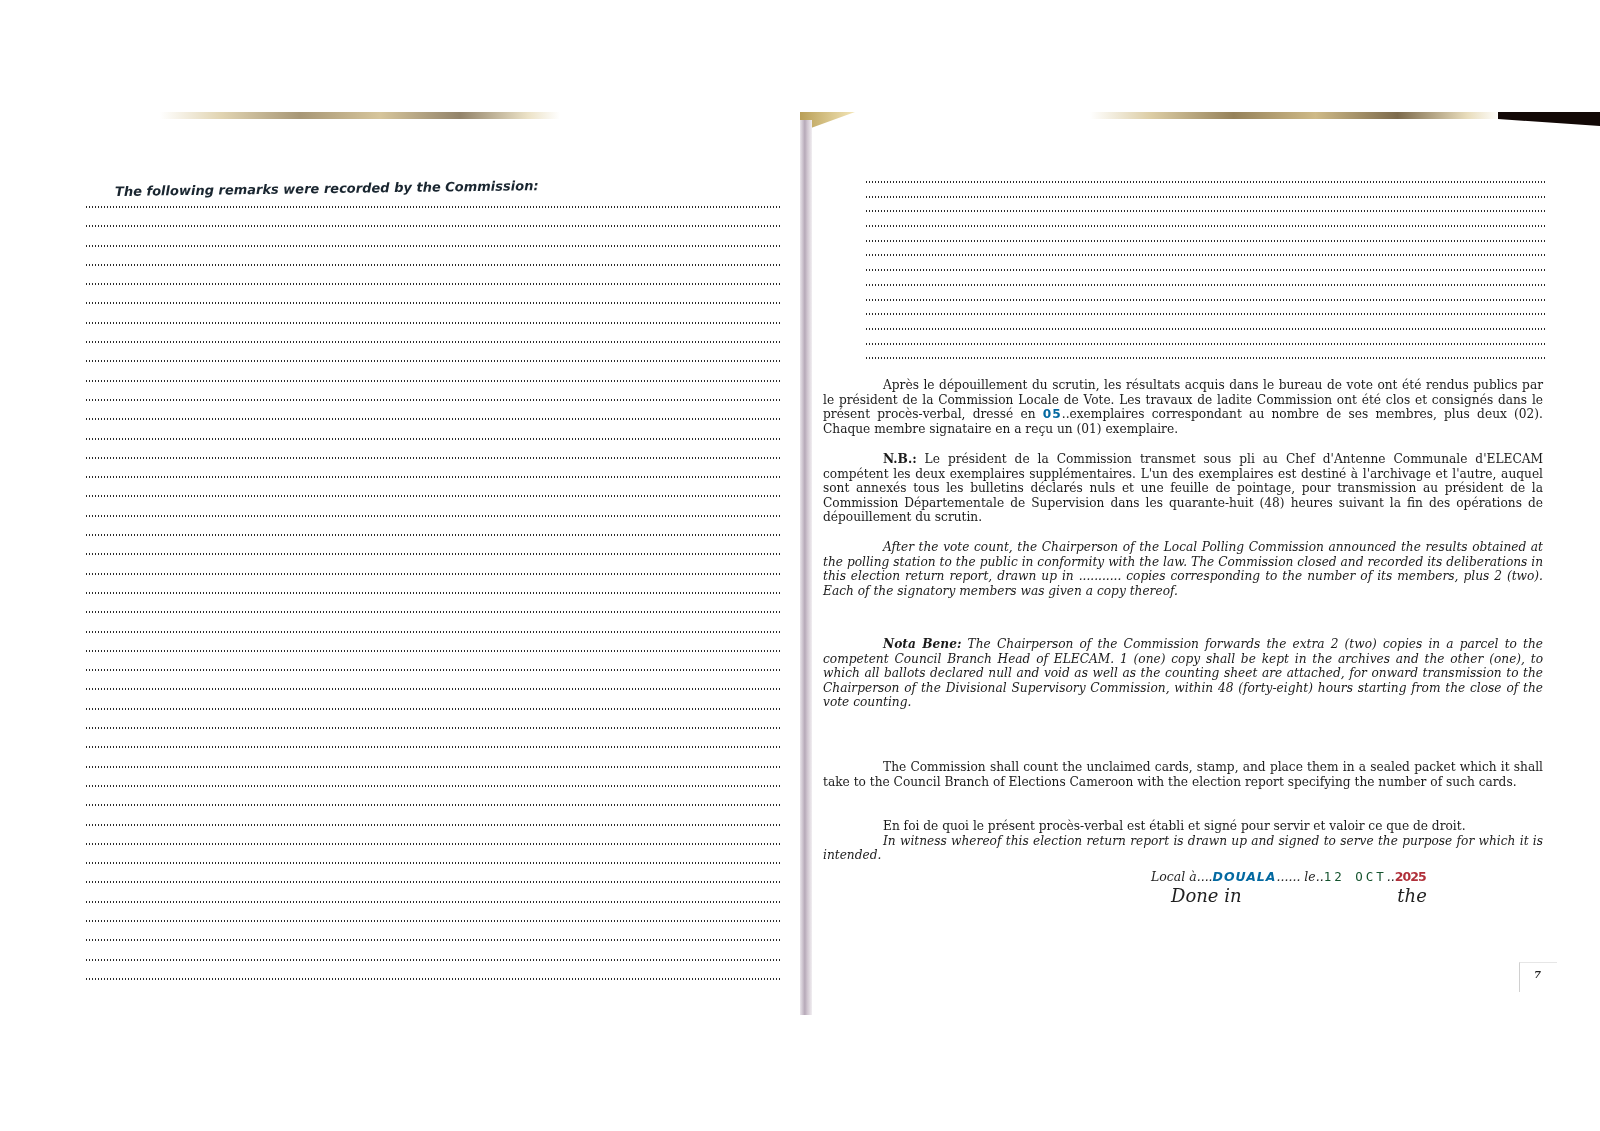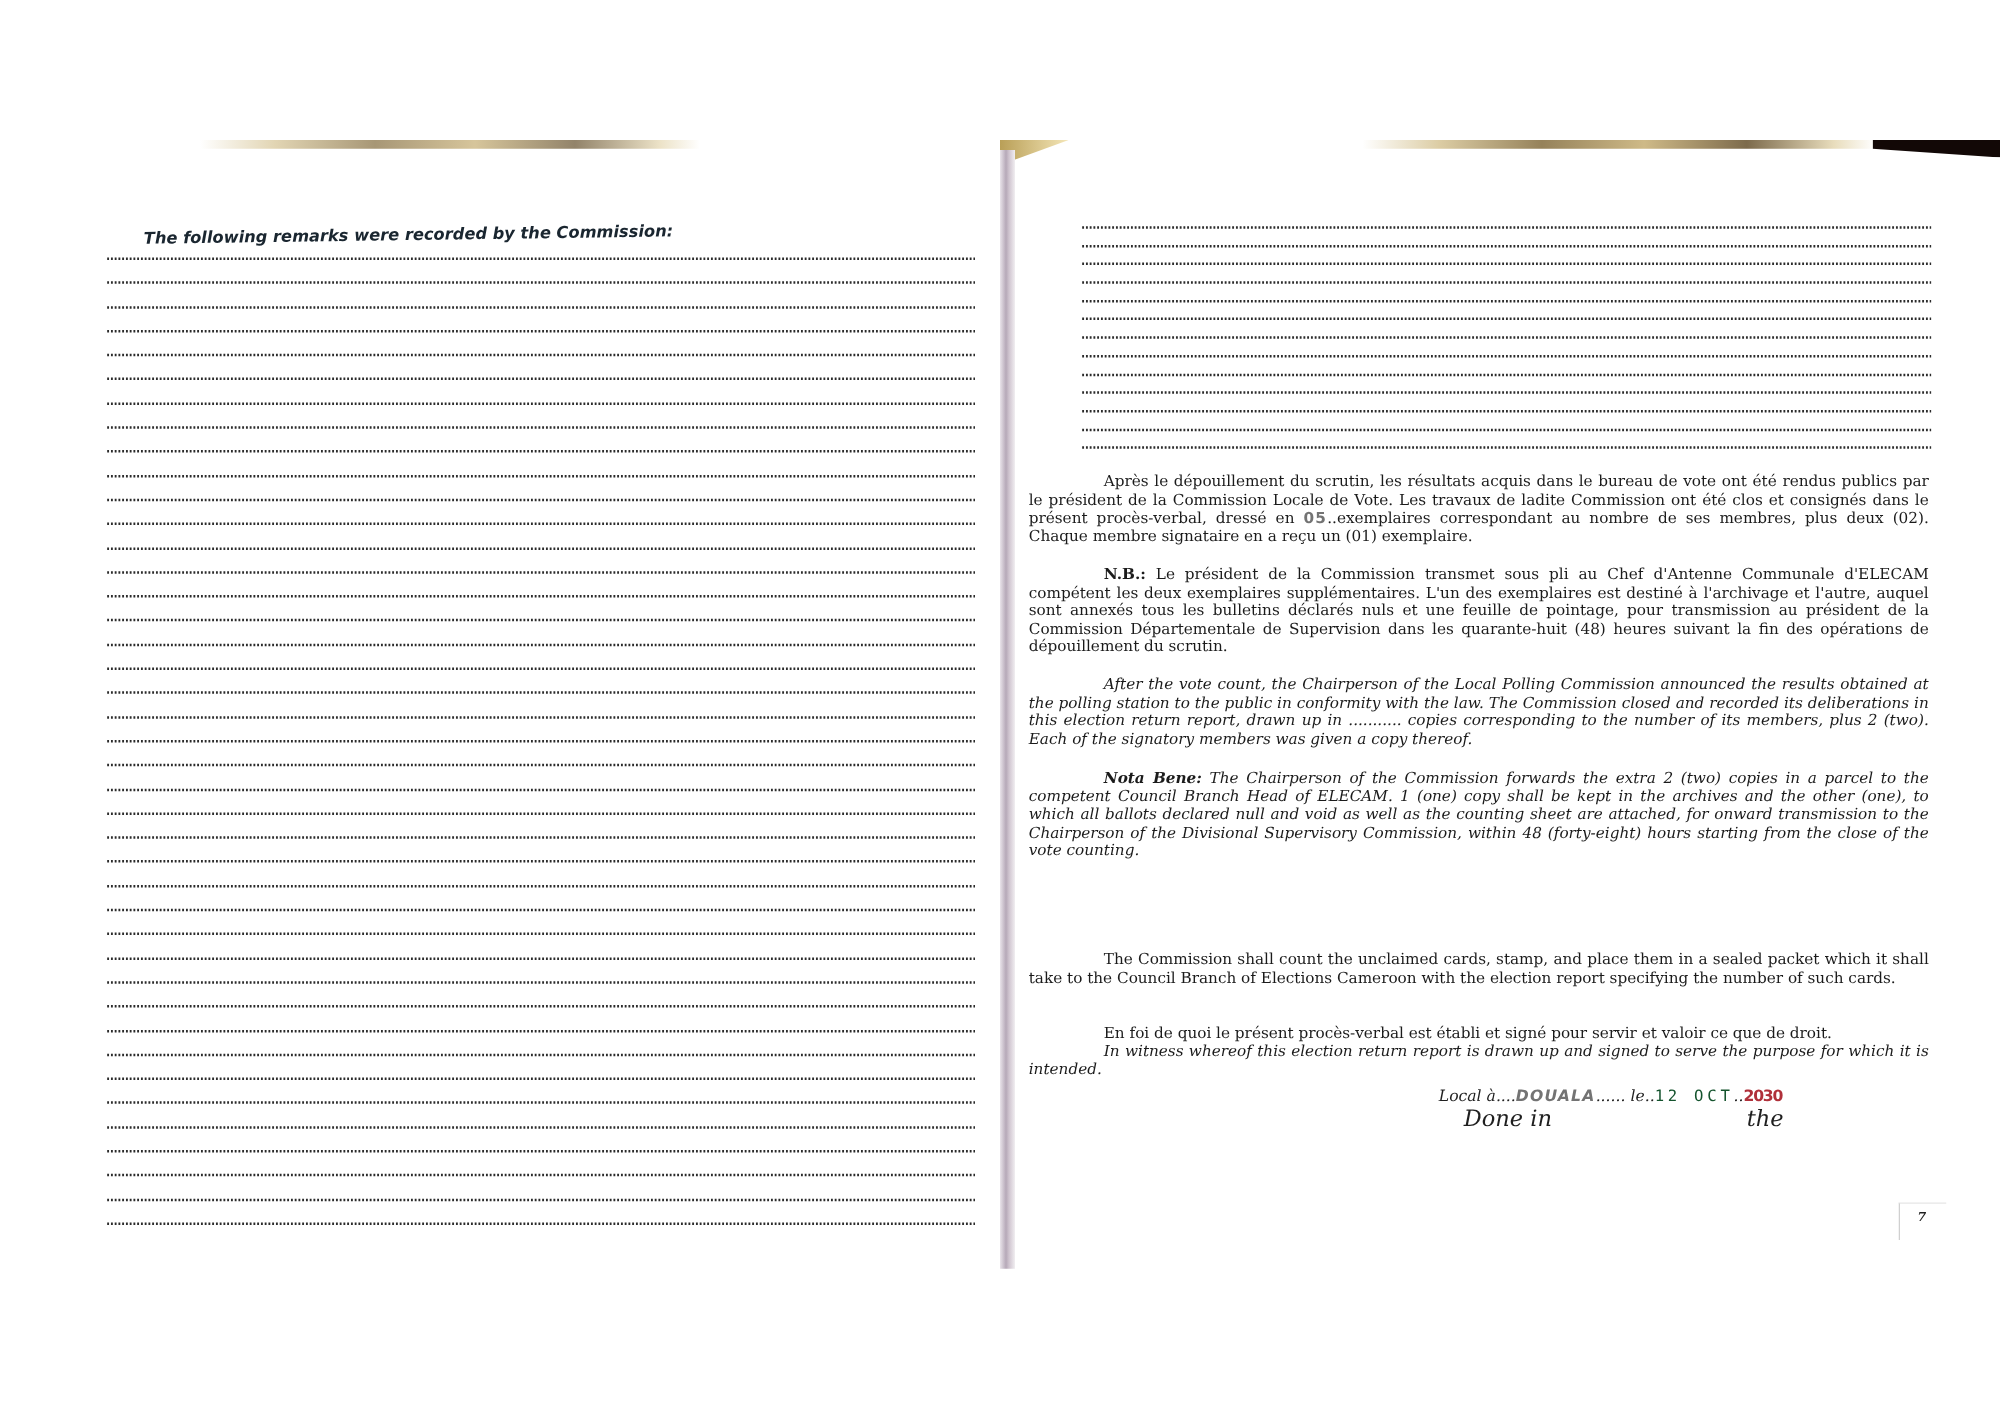--- a/index.html
+++ b/index.html
@@ -44,25 +44,25 @@
 
   .body-text {
     position:absolute; left:8px; width:720px; font-size:12.2px; line-height:14.6px;
     text-align:justify; color:#1b1b1b; font-family:"DejaVu Serif", serif;
   }
   .body-text p { margin:0; text-indent:60px; }
   .body-text .it { font-style:italic; }
   .para1 { top:266px; }
   .para2 { top:340px; }
   .para3 { top:428px; }
-  .para4 { top:503px; }
+  .para4 { top:525px; }
   .para5 { top:592px; }
   .para6 { top:648px; }
   .para7 { top:707px; }
-  .hand { font-family:"DejaVu Sans", sans-serif; color:#737373; font-weight:bold; letter-spacing:1px; }
+  .hand { font-family:"DejaVu Sans", sans-serif; color:#0369a1; font-weight:bold; letter-spacing:1px; }
   .bold { font-weight:bold; }
 
   .signature-block { position:absolute; left:336px; top:757px; width:400px; font-size:12.5px; font-style:italic; }
   .sig-row { white-space:nowrap; }
   .dots { letter-spacing:0; }
   .stamp { color:#b0303a; font-weight:bold; font-style:normal; font-family:"DejaVu Sans", sans-serif; letter-spacing:-1px; }
   .stamp-date { color:#14532d; font-style:normal; font-family:"DejaVu Sans Mono", monospace; letter-spacing:3px; }
   .sig-labels { margin-top:1px; font-size:18px; }
   .sig-labels .done { margin-left:20px; }
   .sig-labels .the { margin-left:150px; }
@@ -170,21 +170,21 @@
     <p class="it">In witness whereof this election return report is drawn up and signed to serve the purpose for which it is intended.</p>
   </div>
 
   <div class="body-text para6">
     <p>The Commission shall count the unclaimed cards, stamp, and place them in a sealed packet which it shall take to the Council Branch of Elections Cameroon with the election report specifying the number of such cards.</p>
   </div>
 
   <div class="signature-block">
     <div class="sig-row">
       <span>Local à</span><span class="dots">....</span><span class="hand">DOUALA</span><span class="dots">......</span>
-      <span>le</span><span class="dots">..</span><span class="stamp-date">12 OCT</span><span class="dots">..</span><span class="stamp">2030</span>
+      <span>le</span><span class="dots">..</span><span class="stamp-date">12 OCT</span><span class="dots">..</span><span class="stamp">2025</span>
     </div>
     <div class="sig-labels">
       <span class="done">Done in</span>
       <span class="the">the</span>
     </div>
   </div>
 </div>
 
 <div class="page-number">7</div>
 

